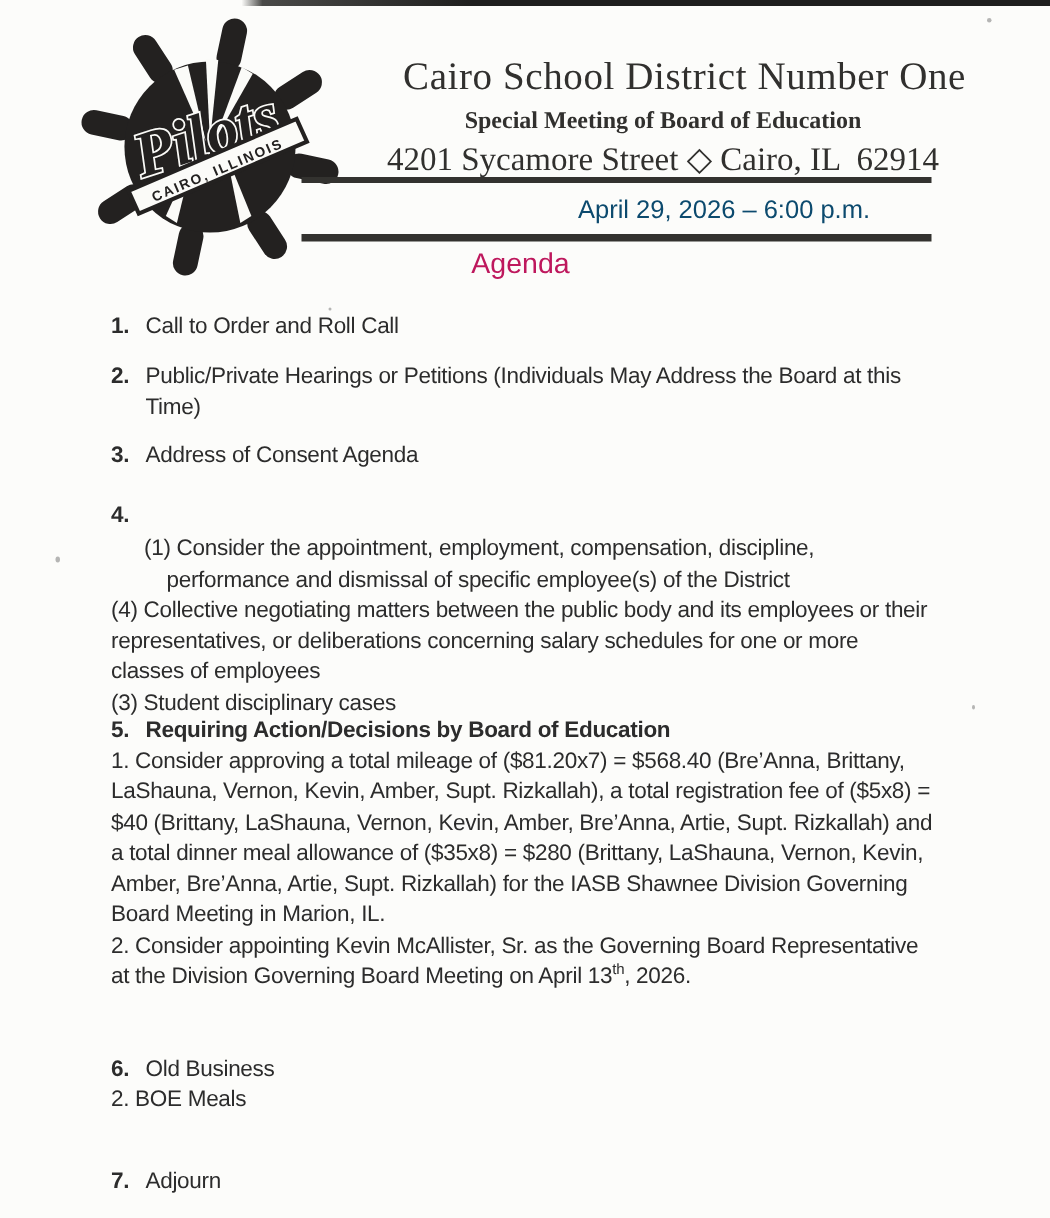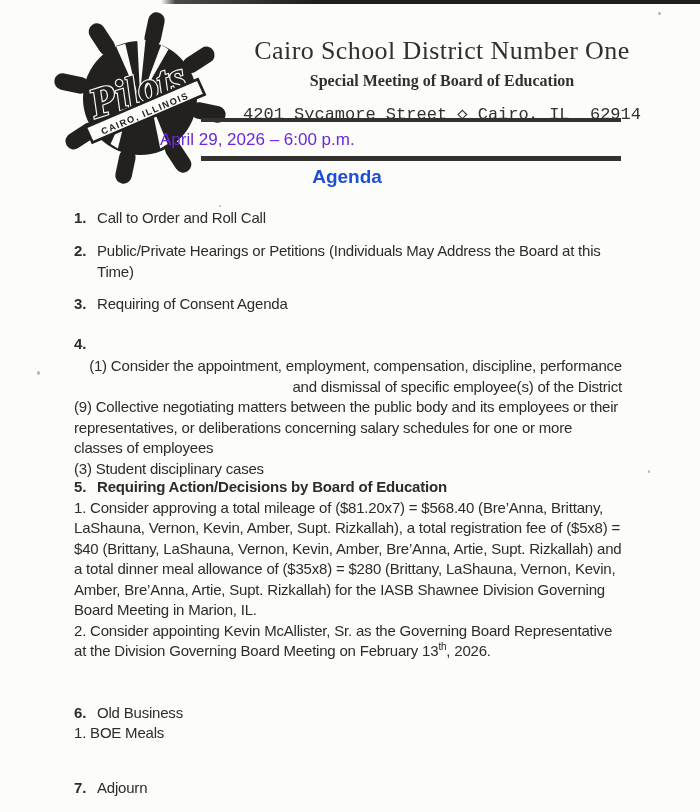--- a/index.html
+++ b/index.html
@@ -10,45 +10,45 @@
   }
   
   .scan-top{position:absolute;top:0;left:0;width:700px;height:4px;
     background:linear-gradient(90deg,rgba(0,0,0,0) 0 23%, #4a4a48 25%, #1f1f1e 45% 100%);}
   .speck{position:absolute;border-radius:50%;background:rgba(50,50,48,.35);}
 
   
   .logo{position:absolute;left:48px;top:6px;width:184px;height:184px;}
   .hdr{position:absolute;left:240px;top:36px;width:404px;text-align:center;
        font-family:"Liberation Serif",serif;color:#31302e;}
-  .hdr-district{font-size:26px;line-height:1.12;letter-spacing:.4px;}
+  .hdr-district{font-size:26px;line-height:1.12;letter-spacing:.4px;text-align:right;}
   .hdr-meeting{font-size:16px;margin-top:7px;font-weight:bold;}
-  .hdr-address{font-size:17px;margin-top:13px;white-space:pre;font-family:Liberation Mono, monospace;}
+  .hdr-address{font-size:22px;margin-top:3px;white-space:pre;}
 
   .rule{position:absolute;left:201px;width:420px;background:#33322f;}
   .rule-1{top:118px;height:4px;}
   .rule-2{top:156px;height:5px;}
-  .date-line{position:absolute;left:160px;top:130px;width:420px;text-align:left;
-    font-size:17px;color:#6d28d9;}
+  .date-line{position:absolute;left:160px;top:130px;width:420px;text-align:right;
+    font-size:17px;color:#0c4a6e;}
   .agenda-title{position:absolute;left:277px;top:166px;width:140px;text-align:center;
-    font-weight:bold;font-size:19px;color:#1d4ed8;}
+    font-weight:normal;font-size:19px;color:#be185d;}
 
   
   .body-group{position:absolute;left:74px;width:548px;font-size:15px;
     letter-spacing:-.2px;line-height:21px;color:#2c2c2c;}
   .g1{top:207px;}
   .g5{top:477px;line-height:20.5px;}
   .g6{top:703px;line-height:19.5px;}
   .g7{top:777px;}
   .item{display:flex;}
   .item .num{width:23px;flex:none;font-weight:bold;}
   .bold{font-weight:bold;}
   .mt12{margin-top:12px;} .mt11{margin-top:11px;} .mt19{margin-top:19px;}
   .subs{margin-top:2px;line-height:20.5px;}
-  .sub-hang{margin-left:5px;padding-left:15px;text-indent:-15px;text-align:right;}
+  .sub-hang{margin-left:22px;padding-left:15px;text-indent:-15px;}
   .para{margin:0;}
   sup{font-size:10px;line-height:0;}
 </style>
 </head>
 <body>
 
 <div class="page">
 
   <div class="scan-top"></div>
   <div class="speck" style="left:658px;top:12px;width:3px;height:3px"></div>
@@ -98,47 +98,47 @@
     <div class="item">
       <span class="num">1.</span>
       <span>Call to Order and Roll Call</span>
     </div>
     <div class="item mt12">
       <span class="num">2.</span>
       <span>Public/Private Hearings or Petitions (Individuals May Address the Board at this Time)</span>
     </div>
     <div class="item mt11">
       <span class="num">3.</span>
-      <span>Requiring of Consent Agenda</span>
+      <span>Address of Consent Agenda</span>
     </div>
     <div class="item mt19">
       <span class="num">4.</span>
     </div>
     <div class="subs">
       <div class="sub-hang">(1) Consider the appointment, employment, compensation, discipline, performance and dismissal of specific employee(s) of the District</div>
-      <div>(9) Collective negotiating matters between the public body and its employees or their representatives, or deliberations concerning salary schedules for one or more classes of employees</div>
+      <div>(4) Collective negotiating matters between the public body and its employees or their representatives, or deliberations concerning salary schedules for one or more classes of employees</div>
       <div>(3) Student disciplinary cases</div>
     </div>
   </div>
 
   <div class="body-group g5">
     <div class="item">
       <span class="num">5.</span>
       <span class="bold">Requiring Action/Decisions by Board of Education</span>
     </div>
     <p class="para">1. Consider approving a total mileage of ($81.20x7) = $568.40 (Bre’Anna, Brittany, LaShauna, Vernon, Kevin, Amber, Supt. Rizkallah), a total registration fee of ($5x8) = $40 (Brittany, LaShauna, Vernon, Kevin, Amber, Bre’Anna, Artie, Supt. Rizkallah) and a total dinner meal allowance of ($35x8) = $280 (Brittany, LaShauna, Vernon, Kevin, Amber, Bre’Anna, Artie, Supt. Rizkallah) for the IASB Shawnee Division Governing Board Meeting in Marion, IL.</p>
-    <p class="para"><span>2. Consider appointing Kevin McAllister, Sr. as the Governing Board Representative at the Division Governing Board Meeting on February 13</span><sup>th</sup><span>, 2026.</span></p>
+    <p class="para"><span>2. Consider appointing Kevin McAllister, Sr. as the Governing Board Representative at the Division Governing Board Meeting on April 13</span><sup>th</sup><span>, 2026.</span></p>
   </div>
 
   <div class="body-group g6">
     <div class="item">
       <span class="num">6.</span>
       <span>Old Business</span>
     </div>
-    <div>1. BOE Meals</div>
+    <div>2. BOE Meals</div>
   </div>
 
   <div class="body-group g7">
     <div class="item">
       <span class="num">7.</span>
       <span>Adjourn</span>
     </div>
   </div>
 
 </div>

